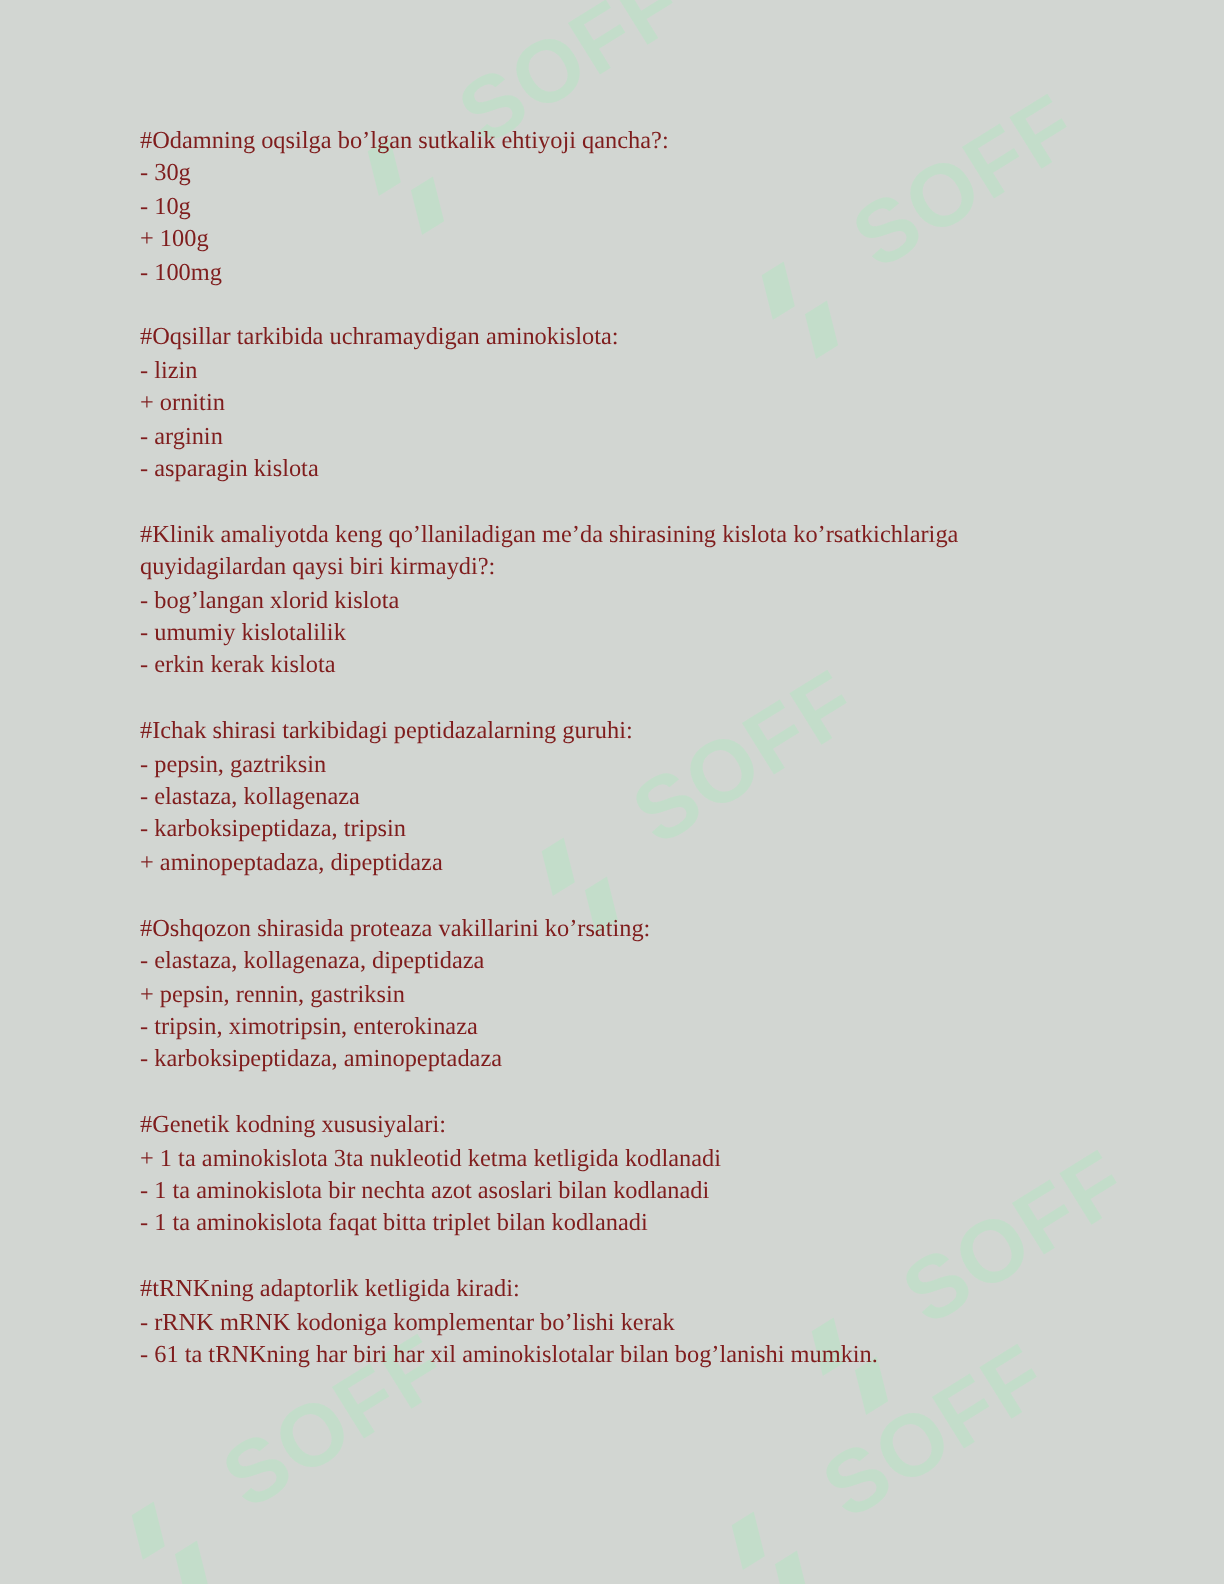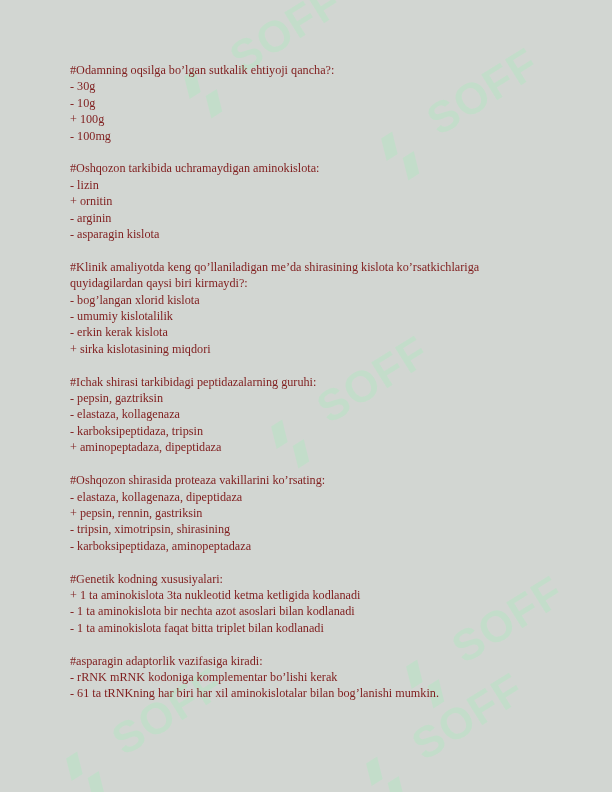--- a/index.html
+++ b/index.html
@@ -106,58 +106,57 @@
 
     <div class="block">
       <div class="line q">#Odamning oqsilga bo’lgan sutkalik ehtiyoji qancha?:</div>
       <div class="line">- 30g</div>
       <div class="line">- 10g</div>
       <div class="line">+ 100g</div>
       <div class="line">- 100mg</div>
     </div>
 
     <div class="block">
-      <div class="line q">#Oshqozon tarkibida uchramaydigan aminokislota:</div>
+      <div class="line q">#Oqsillar tarkibida uchramaydigan aminokislota:</div>
       <div class="line">- lizin</div>
       <div class="line">+ ornitin</div>
       <div class="line">- arginin</div>
       <div class="line">- asparagin kislota</div>
     </div>
 
     <div class="block">
       <div class="line q">#Klinik amaliyotda keng qo’llaniladigan me’da shirasining kislota ko’rsatkichlariga quyidagilardan qaysi biri kirmaydi?:</div>
       <div class="line">- bog’langan xlorid kislota</div>
       <div class="line">- umumiy kislotalilik</div>
       <div class="line">- erkin kerak kislota</div>
-      <div class="line">+ sirka kislotasining miqdori</div>
     </div>
 
     <div class="block">
       <div class="line q">#Ichak shirasi tarkibidagi peptidazalarning guruhi:</div>
       <div class="line">- pepsin, gaztriksin</div>
       <div class="line">- elastaza, kollagenaza</div>
       <div class="line">- karboksipeptidaza, tripsin</div>
       <div class="line">+ aminopeptadaza, dipeptidaza</div>
     </div>
 
     <div class="block">
       <div class="line q">#Oshqozon shirasida proteaza vakillarini ko’rsating:</div>
       <div class="line">- elastaza, kollagenaza, dipeptidaza</div>
       <div class="line">+ pepsin, rennin, gastriksin</div>
-      <div class="line">- tripsin, ximotripsin, shirasining</div>
+      <div class="line">- tripsin, ximotripsin, enterokinaza</div>
       <div class="line">- karboksipeptidaza, aminopeptadaza</div>
     </div>
 
     <div class="block">
       <div class="line q">#Genetik kodning xususiyalari:</div>
       <div class="line">+ 1 ta aminokislota 3ta nukleotid ketma ketligida kodlanadi</div>
       <div class="line">- 1 ta aminokislota bir nechta azot asoslari bilan kodlanadi</div>
       <div class="line">- 1 ta aminokislota faqat bitta triplet bilan kodlanadi</div>
     </div>
 
     <div class="block">
-      <div class="line q">#asparagin adaptorlik vazifasiga kiradi:</div>
+      <div class="line q">#tRNKning adaptorlik ketligida kiradi:</div>
       <div class="line">- rRNK mRNK kodoniga komplementar bo’lishi kerak</div>
       <div class="line">- 61 ta tRNKning har biri har xil aminokislotalar bilan bog’lanishi mumkin.</div>
     </div>
 
   </div>
 </div>
 
 </body></html>

